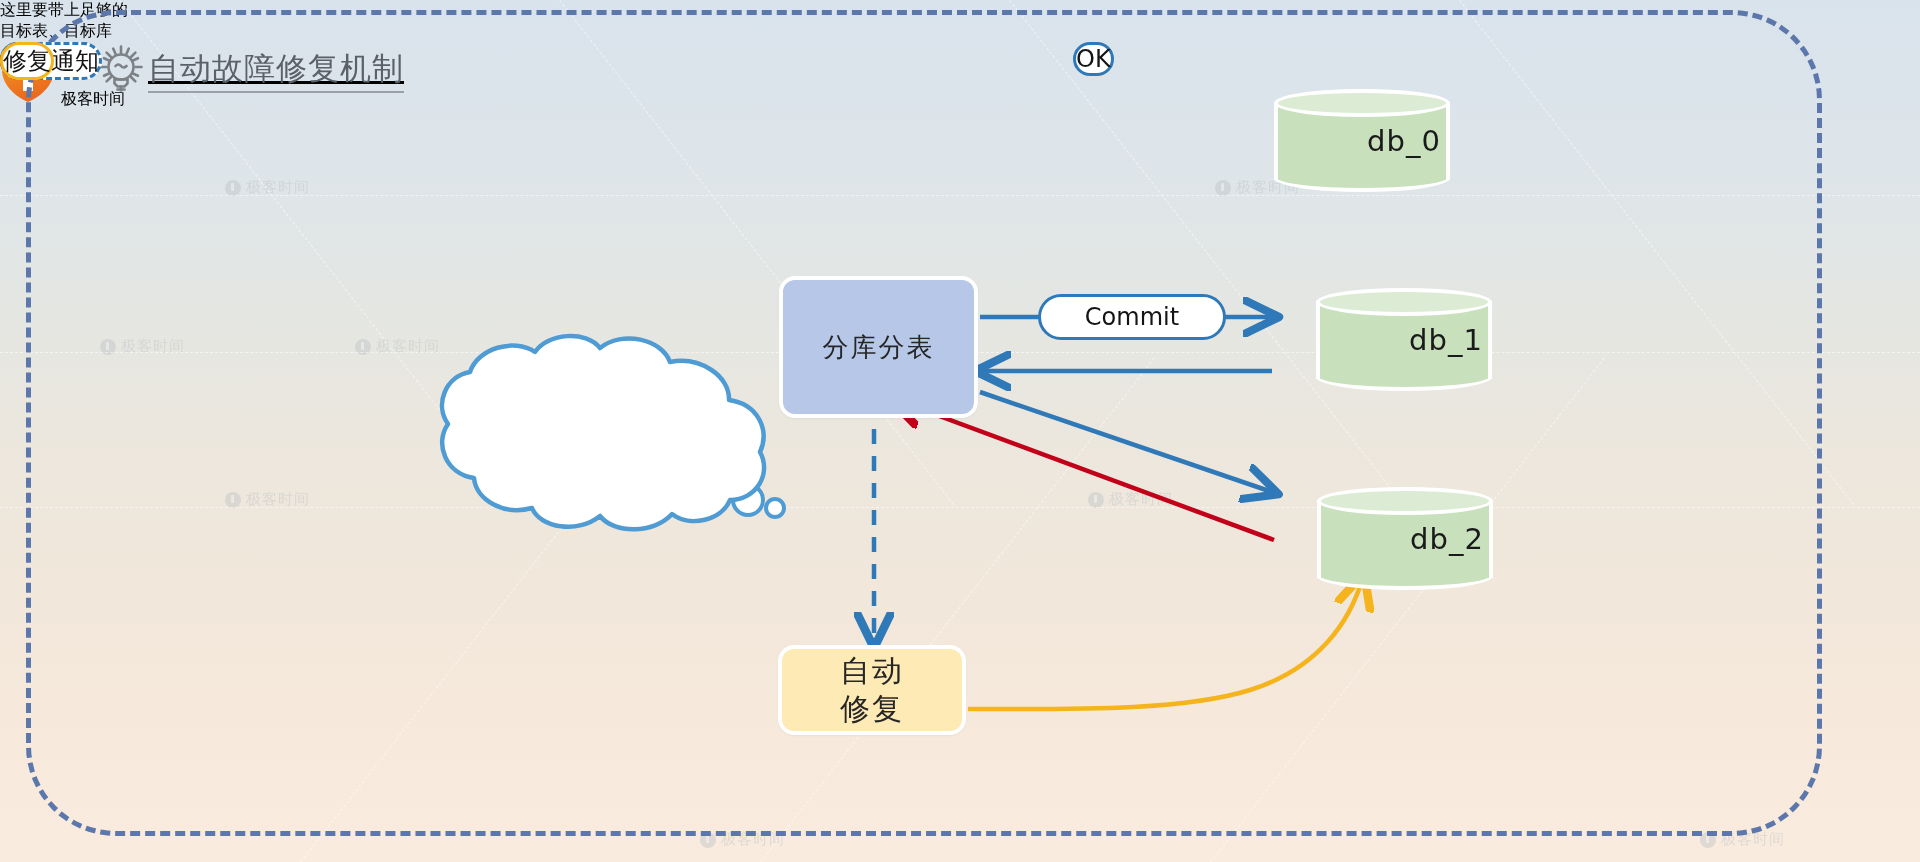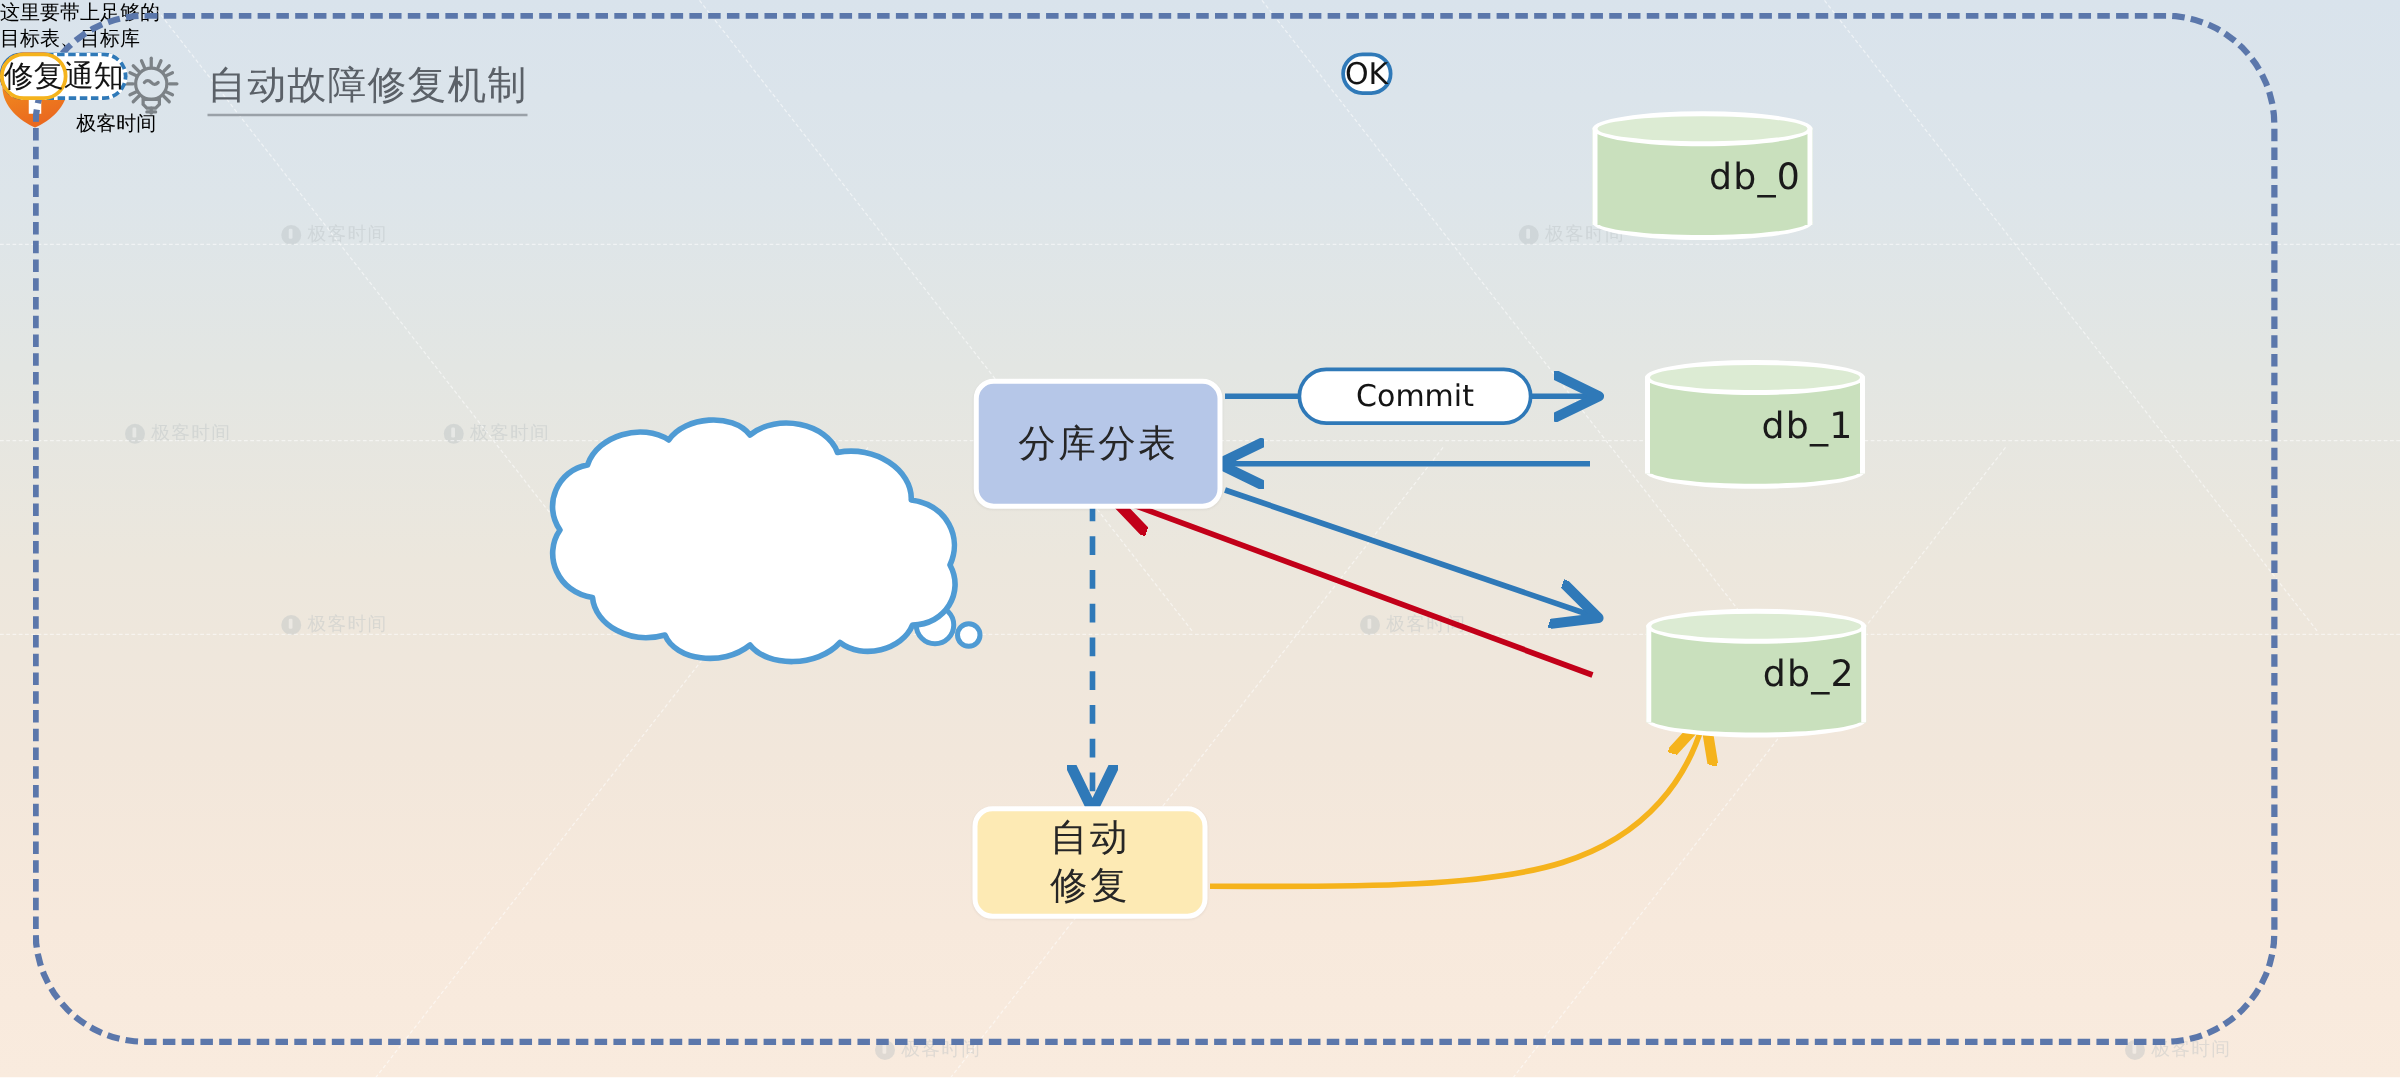--- a/index.html
+++ b/index.html
@@ -82,21 +82,21 @@
     pointer-events: none;
   }
 
   
   #title-group {
     position: absolute;
     left: 94px;
     top: 42px;
     display: flex;
     align-items: center;
-    gap: 18px;
+    text-decoration: underline;
   }
   #title-text {
     font-size: 31px;
     color: #5b6168;
     border-bottom: 2px solid #9aa1a8;
     padding-bottom: 5px;
     line-height: 1.1;
     letter-spacing: 1px;
   }
 
@@ -108,28 +108,27 @@
     align-items: center;
     justify-content: center;
     text-align: center;
     color: #262626;
   }
 
   #node-shard {
     left: 779px;
     top: 276px;
     width: 199px;
-    height: 104px;
+    height: 142px;
     background: #b6c7e8;
     border: 4px solid #ffffff;
     border-radius: 16px;
-    font-size: 30px;
+    font-size: 26px;
     letter-spacing: 2px;
     box-shadow: 0 1px 2px rgba(0,0,0,.05);
-    margin-top: 27px;
   }
 
   #node-autofix {
     left: 778px;
     top: 645px;
     width: 188px;
     height: 90px;
     background: #fdeab4;
     border: 4px solid #ffffff;
     border-radius: 16px;

